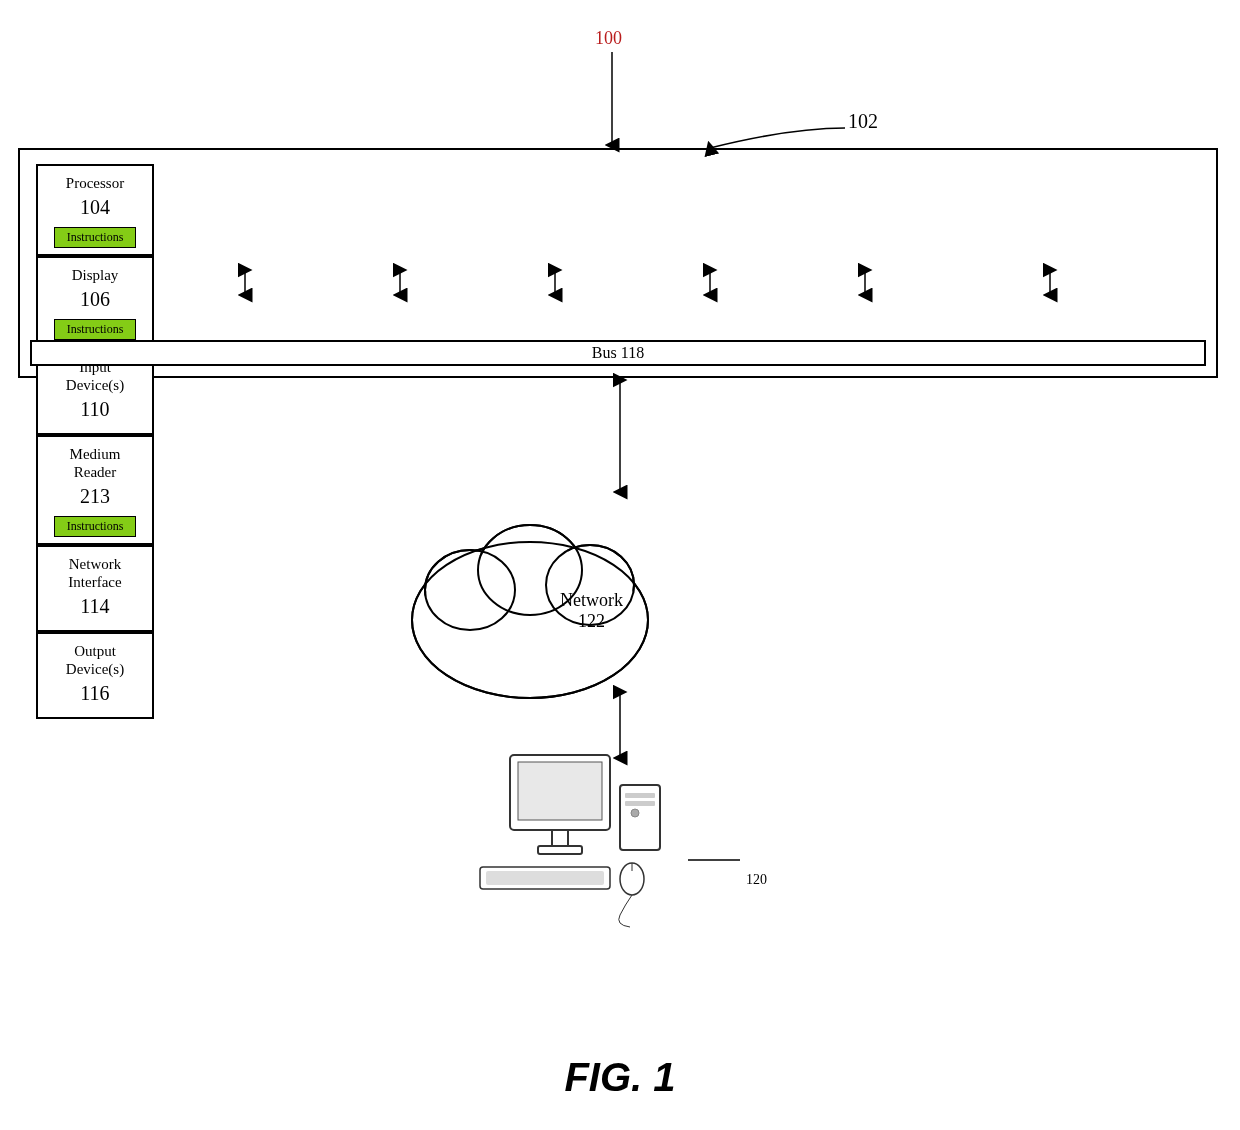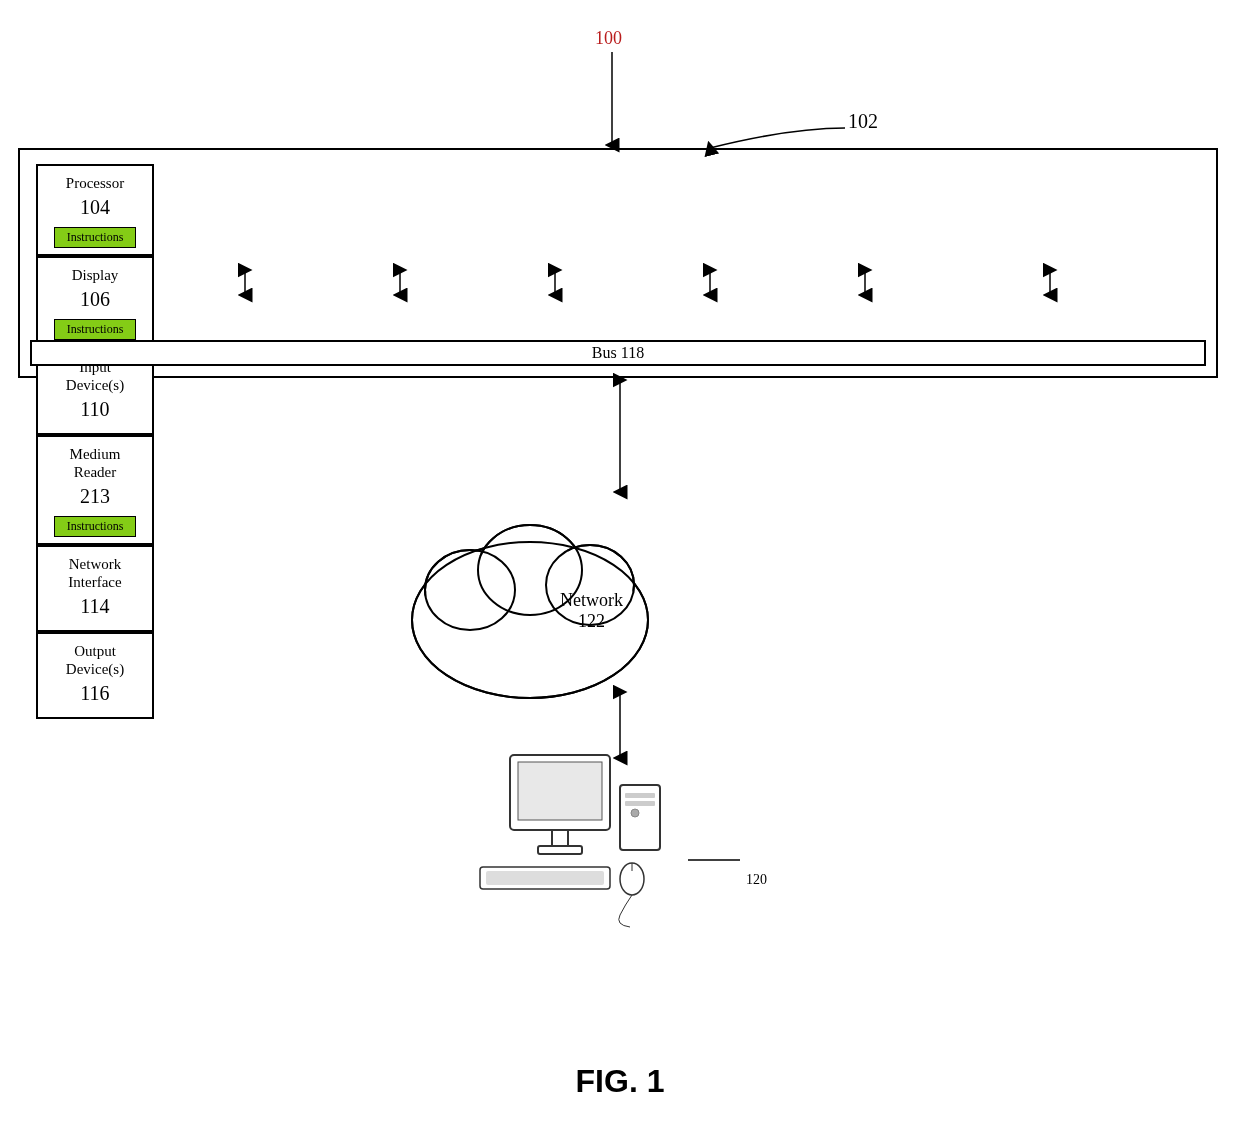--- a/index.html
+++ b/index.html
@@ -107,23 +107,24 @@
       height: 1130px;
       pointer-events: none;
     }
 
     
     .fig-caption {
       position: absolute;
       bottom: 30px;
       left: 50%;
       transform: translateX(-50%);
-      font-size: 32px;
+      font-size: 40px;
       font-weight: bold;
       font-family: Arial, sans-serif;
+      font-style: italic;
     }
   </style>
 </head>
 <body>
 
 <div class="diagram-container">
 
   <svg class="svg-arrows" viewBox="0 0 1240 1130" xmlns="http://www.w3.org/2000/svg">
     <defs>
       <marker id="arrowhead-down" markerWidth="8" markerHeight="8" refX="4" refY="4" orient="auto">

